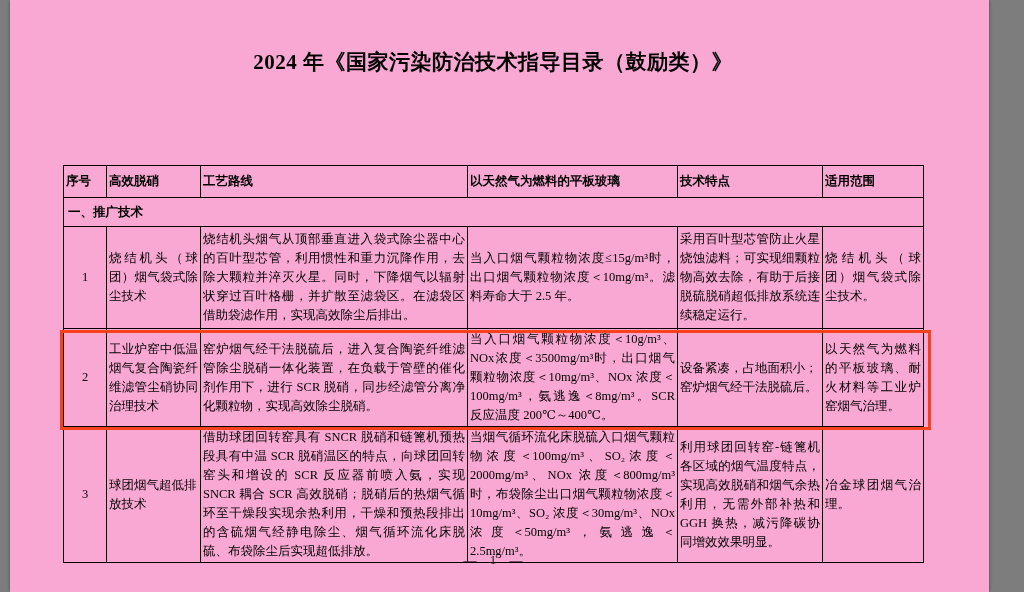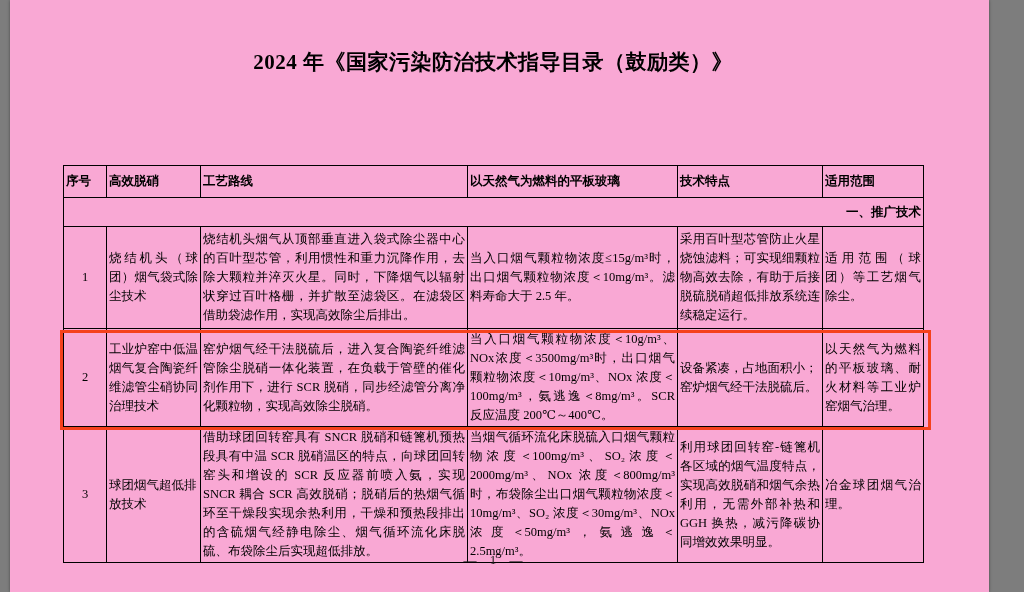--- a/index.html
+++ b/index.html
@@ -58,21 +58,21 @@
     height: 32px;
   }
   .doc-table td {
     font-size: 12.5px;
     line-height: 19px;
   }
   tr.section-row td {
     font-family: "Liberation Sans", "DejaVu Sans", sans-serif;
     font-weight: bold;
     height: 29px;
-    text-align: right;
+    text-align: left;
     padding-left: 4px;
   }
   tr.row-1 td { height: 102px; }
   tr.row-2 td { height: 96px; }
   tr.row-3 td { height: 113px; }
   td.c-idx { text-align: center; }
   td.c-just { text-align: justify; text-justify: inter-character; margin-left: 36px; }
   .highlight-box {
     position: absolute;
     left: 50px; top: 330px;
@@ -119,21 +119,21 @@
     <tbody>
       <tr class="section-row">
         <td colspan="6">一、推广技术</td>
       </tr>
       <tr class="row-1">
         <td class="c-idx">1</td>
         <td class="c-just">烧结机头（球团）烟气袋式除尘技术</td>
         <td class="c-just">烧结机头烟气从顶部垂直进入袋式除尘器中心的百叶型芯管，利用惯性和重力沉降作用，去除大颗粒并淬灭火星。同时，下降烟气以辐射状穿过百叶格栅，并扩散至滤袋区。在滤袋区借助袋滤作用，实现高效除尘后排出。</td>
         <td class="c-just">当入口烟气颗粒物浓度≤15g/m³时，出口烟气颗粒物浓度＜10mg/m³。滤料寿命大于 2.5 年。</td>
         <td class="c-just">采用百叶型芯管防止火星烧蚀滤料；可实现细颗粒物高效去除，有助于后接脱硫脱硝超低排放系统连续稳定运行。</td>
-        <td class="c-just">适用范围（球团）等工艺烟气除尘。</td>
+        <td class="c-just">烧结机头（球团）烟气袋式除尘技术。</td>
       </tr>
       <tr class="row-2">
         <td class="c-idx">2</td>
         <td class="c-just">工业炉窑中低温烟气复合陶瓷纤维滤管尘硝协同治理技术</td>
         <td class="c-just">窑炉烟气经干法脱硫后，进入复合陶瓷纤维滤管除尘脱硝一体化装置，在负载于管壁的催化剂作用下，进行 SCR 脱硝，同步经滤管分离净化颗粒物，实现高效除尘脱硝。</td>
         <td class="c-just">当入口烟气颗粒物浓度＜10g/m³、NOx浓度＜3500mg/m³时，出口烟气颗粒物浓度＜10mg/m³、NOx 浓度＜100mg/m³，氨逃逸＜8mg/m³。SCR 反应温度 200℃～400℃。</td>
         <td>设备紧凑，占地面积小；窑炉烟气经干法脱硫后。</td>
         <td class="c-just">以天然气为燃料的平板玻璃、耐火材料等工业炉窑烟气治理。</td>
       </tr>
       <tr class="row-3">

